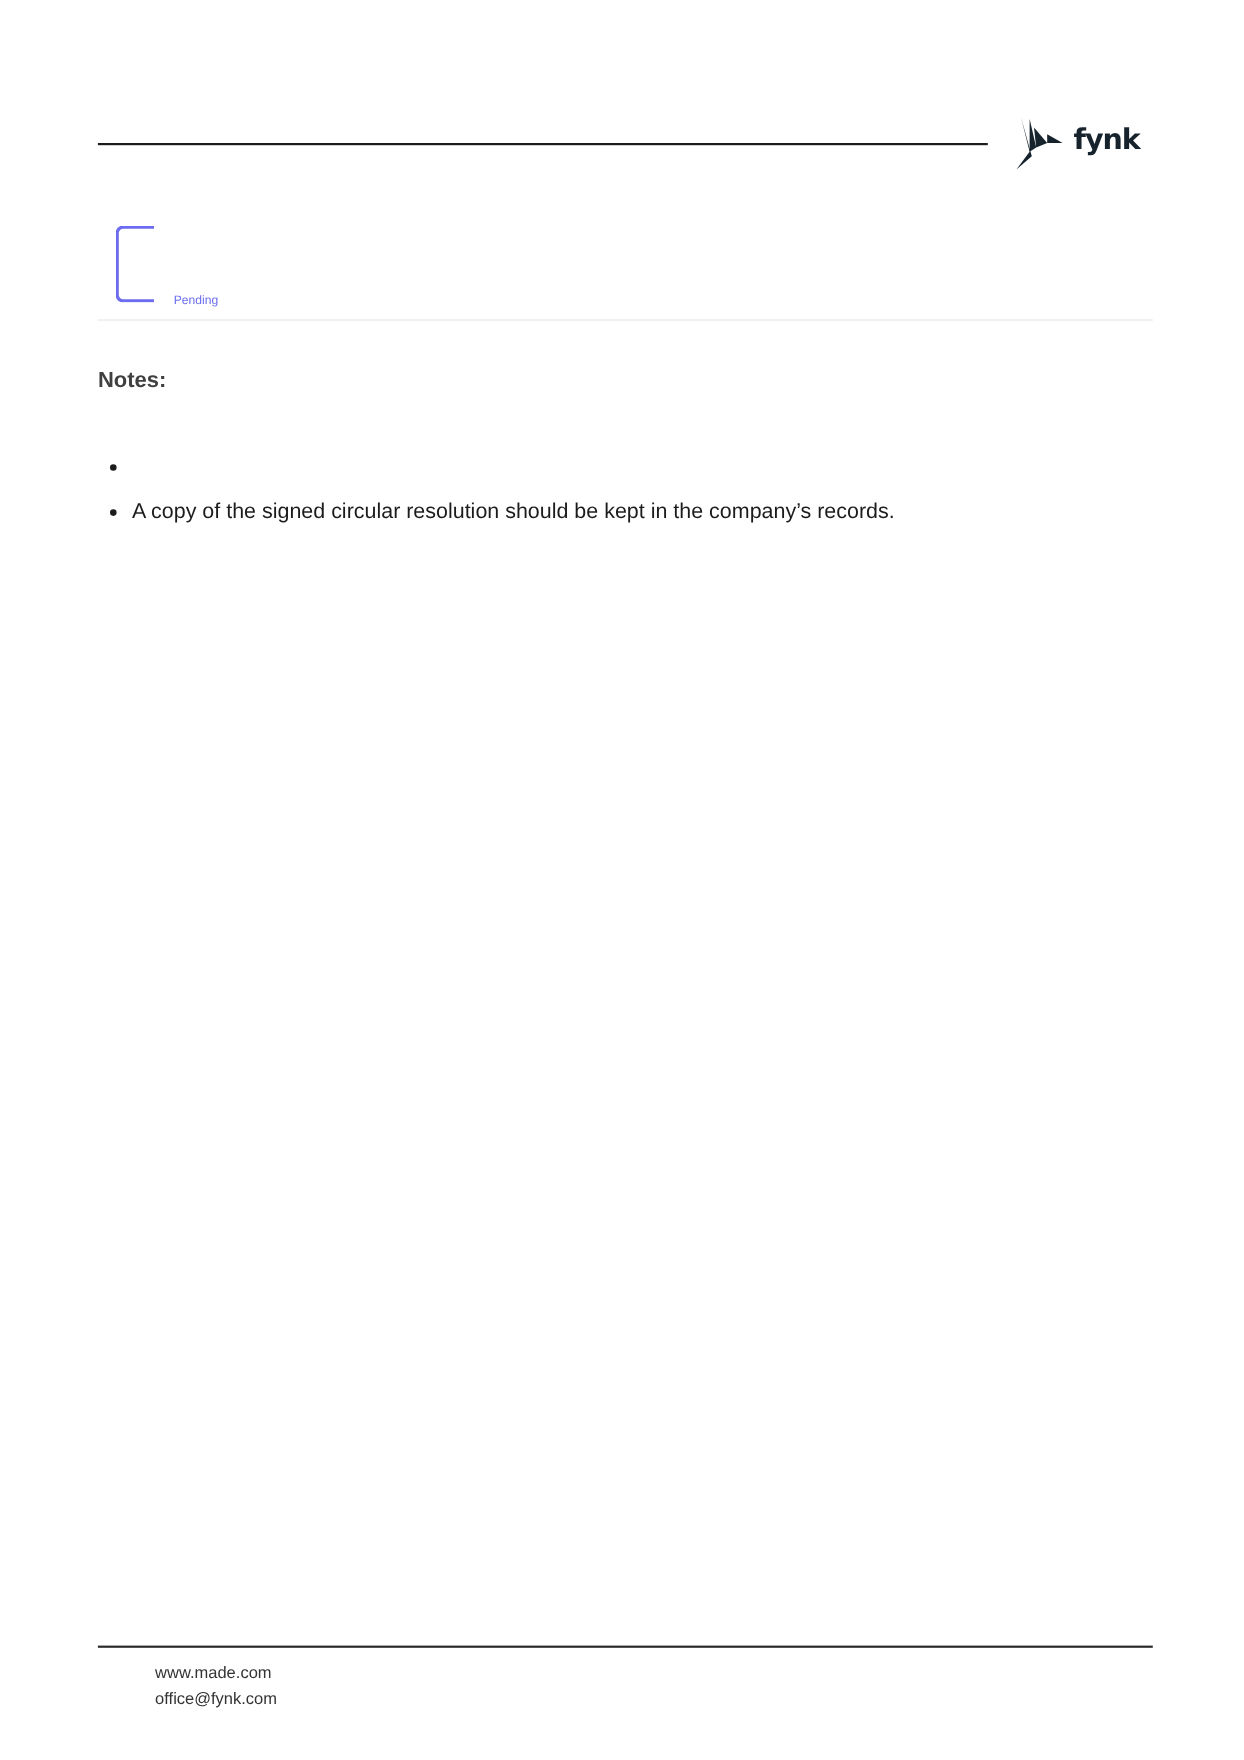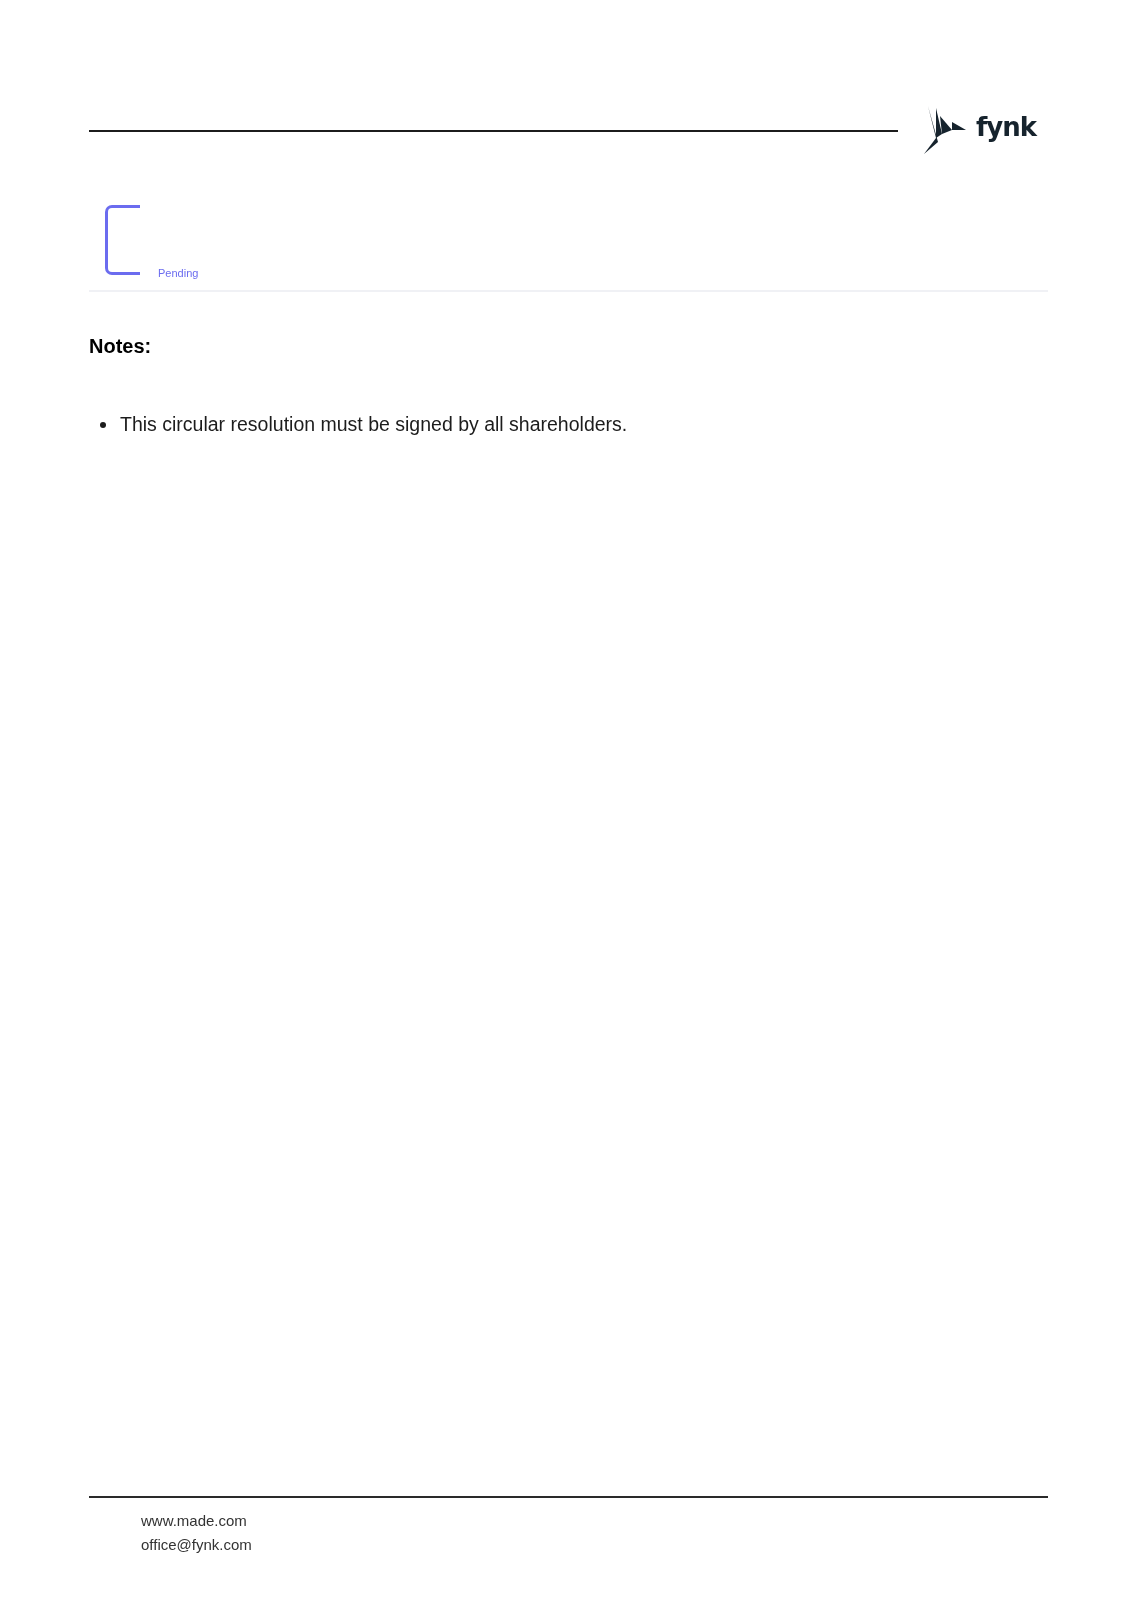--- a/index.html
+++ b/index.html
@@ -4,21 +4,21 @@
   <style>
     html, body { margin: 0; padding: 0; background: #ffffff; }
     body { width: 1131px; height: 1600px; position: relative; overflow: hidden; font-family: "Liberation Sans", sans-serif; color: #1a1a1a; }
     .header-rule { position: absolute; left: 89px; top: 130px; width: 809px; height: 2px; background: #1c1c1c; }
     .logo { position: absolute; left: 922px; top: 104px; display: flex; align-items: center; }
     .logo svg { display: block; }
     .logo-text { font-family: "DejaVu Sans", sans-serif; font-weight: bold; font-size: 26px; color: #16232d; letter-spacing: -1px; margin-left: 8px; line-height: 1; position: relative; top: -3px; }
     .sig-block { position: absolute; left: 89px; top: 200px; width: 959px; height: 90px; border-bottom: 2px solid #f0f1f5; }
     .sig-bracket { position: absolute; left: 16px; top: 5px; width: 32px; height: 64px; border: 3px solid #6b6cef; border-right: none; border-radius: 7px 0 0 7px; }
     .sig-status { position: absolute; left: 59px; top: 67px; font-size: 11px; color: #6b6cef; margin-left: 10px; }
-    .notes-title { position: absolute; left: 89px; top: 335px; font-size: 20px; font-weight: bold; color: #000000; }
+    .notes-title { position: absolute; left: 89px; top: 335px; font-size: 20px; font-weight: bold; color: #404040; }
     .notes-list { position: absolute; left: 89px; top: 408px; width: 900px; margin: 0; padding: 0; list-style: none; }
     .note-item { position: relative; padding-left: 31px; font-size: 19.5px; line-height: 32px; color: #1c1c1c; margin-bottom: 41px; }
     .note-bullet { position: absolute; left: 11px; top: 14px; width: 6px; height: 6px; border-radius: 50%; background: #1c1c1c; }
     .footer-rule { position: absolute; left: 89px; top: 1496px; width: 959px; height: 2px; background: #2a2a2a; }
     .footer { position: absolute; left: 141px; top: 1509px; font-size: 15px; line-height: 24px; color: #333; }
   </style>
 </head>
 <body>
 
 <div class="header-rule"></div>
@@ -38,21 +38,24 @@
 <div class="sig-block">
   <div class="sig-bracket"></div>
   <span class="sig-status">Pending</span>
 </div>
 
 <div class="notes-title">Notes:</div>
 
 <ul class="notes-list">
   <li class="note-item">
     <span class="note-bullet"></span>
-    <span>This circular resolution must be signed by all shareholders.</span>
+  </li>
+  <li class="note-item">
+    <span class="note-bullet"></span>
+    <span>A copy of the signed circular resolution should be kept in the company’s records.</span>
   </li>
 </ul>
 
 <div class="footer-rule"></div>
 
 <div class="footer">
   <div>www.made.com</div>
   <div>office@fynk.com</div>
 </div>
 

